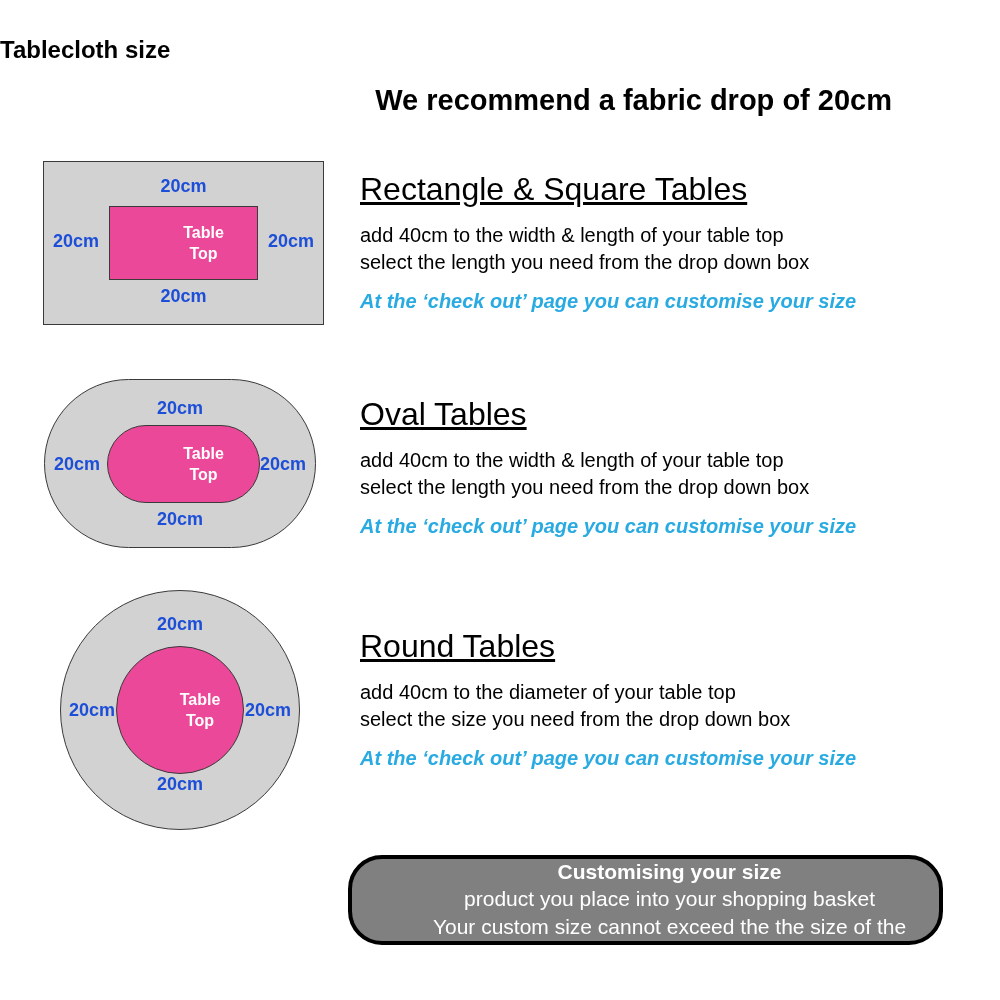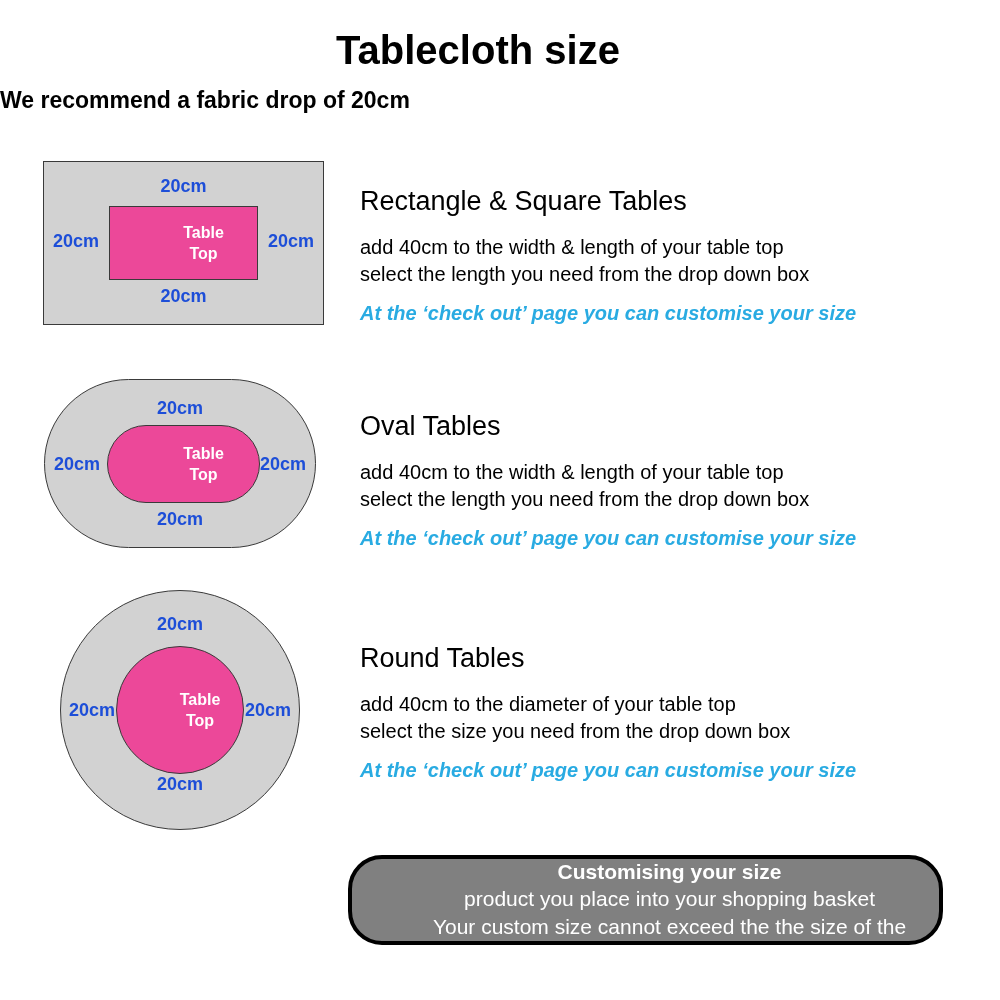--- a/index.html
+++ b/index.html
@@ -11,28 +11,28 @@
     color:#000000;
     position:relative;
     overflow:hidden;
     -webkit-font-smoothing:antialiased;
   }
   .page{position:absolute;left:0;top:0;width:1000px;height:1000px;}
 
   
   .title{
     position:absolute;left:0;top:30px;width:956px;
-    text-align:center;
-    font-size:40px;font-weight:bold;letter-spacing:0px;
+    text-align:left;
+    font-size:24px;font-weight:bold;letter-spacing:0px;
     line-height:40px;
   }
   .subtitle{
     position:absolute;left:0;top:84px;width:892px;
-    text-align:left;
-    font-size:23px;font-weight:bold;
+    text-align:right;
+    font-size:29px;font-weight:bold;
     line-height:32px;
   }
 
   
   .diagram{position:absolute;}
   .outer{
     position:absolute;left:0;top:0;
     background:#d2d2d2;
     border:1.5px solid #3a3a3a;
     box-sizing:border-box;
@@ -83,22 +83,22 @@
   #circle-diagram .outer{width:240px;height:240px;border-radius:50%;}
   #circle-diagram .inner{left:56px;top:56px;width:128px;height:128px;border-radius:50%;}
   #circle-diagram .lbl-top{left:0;top:24px;width:240px;}
   #circle-diagram .lbl-bottom{left:0;top:184px;width:240px;}
   #circle-diagram .lbl-left{left:4px;top:110px;width:56px;}
   #circle-diagram .lbl-right{left:180px;top:110px;width:56px;}
 
   
   .section{position:absolute;left:360px;width:620px;}
   .section-title{
-    font-size:27px;font-weight:normal;color:#000000;
-    line-height:34px;margin:16px 0 16px 0;
+    font-size:32px;font-weight:normal;color:#000000;
+    line-height:34px;margin:4px 0 16px 0;text-decoration:underline;
   }
   .section-line{
     font-size:20px;font-weight:normal;color:#000000;
     line-height:27px;margin:0;
   }
   .section-note{
     font-size:20px;font-weight:bold;font-style:italic;
     color:#29ABE2;line-height:27px;margin:12px 0 0 0;
     white-space:nowrap;
   }

